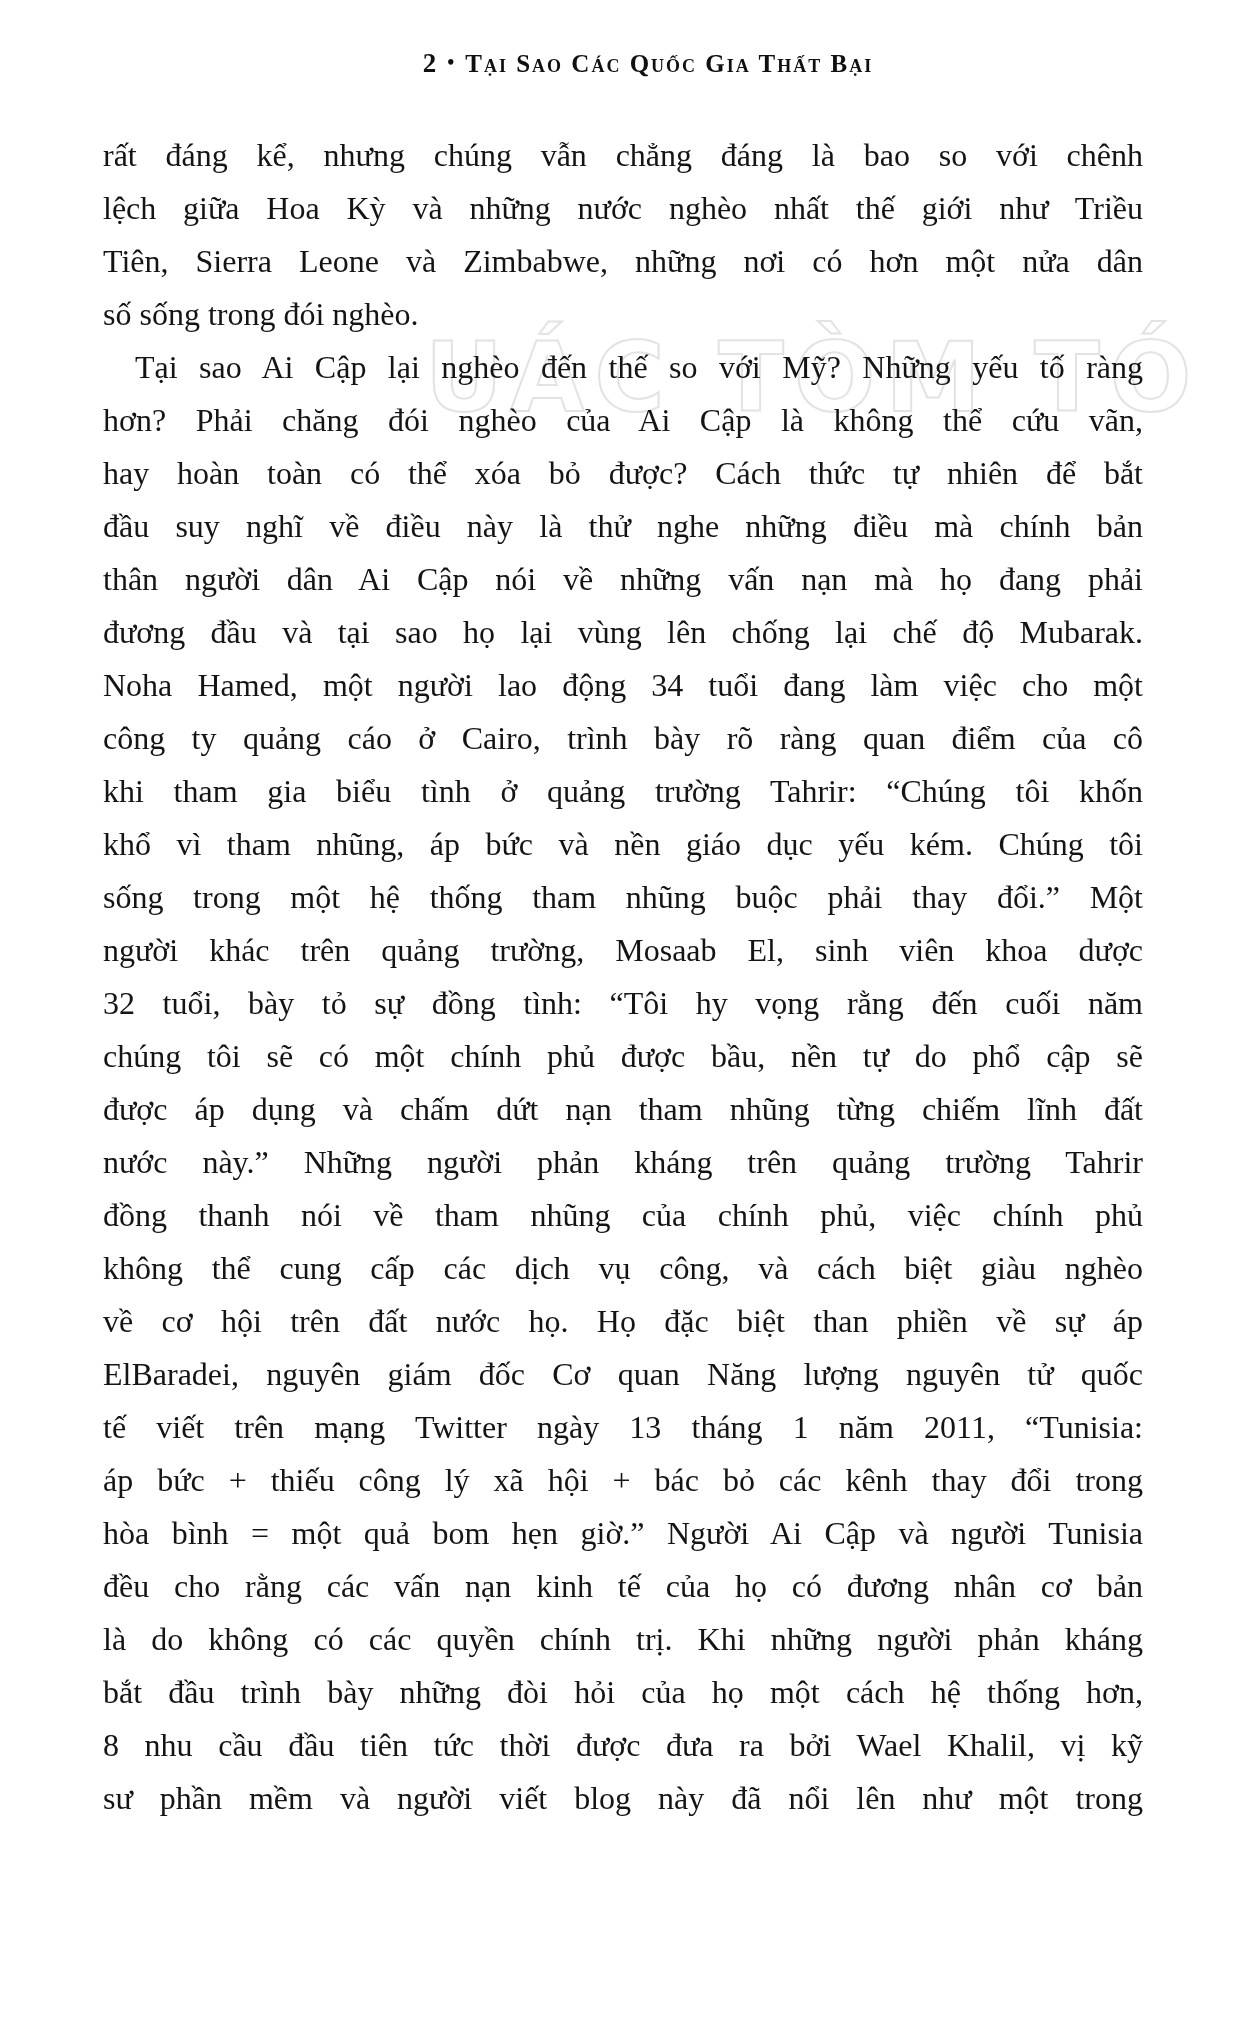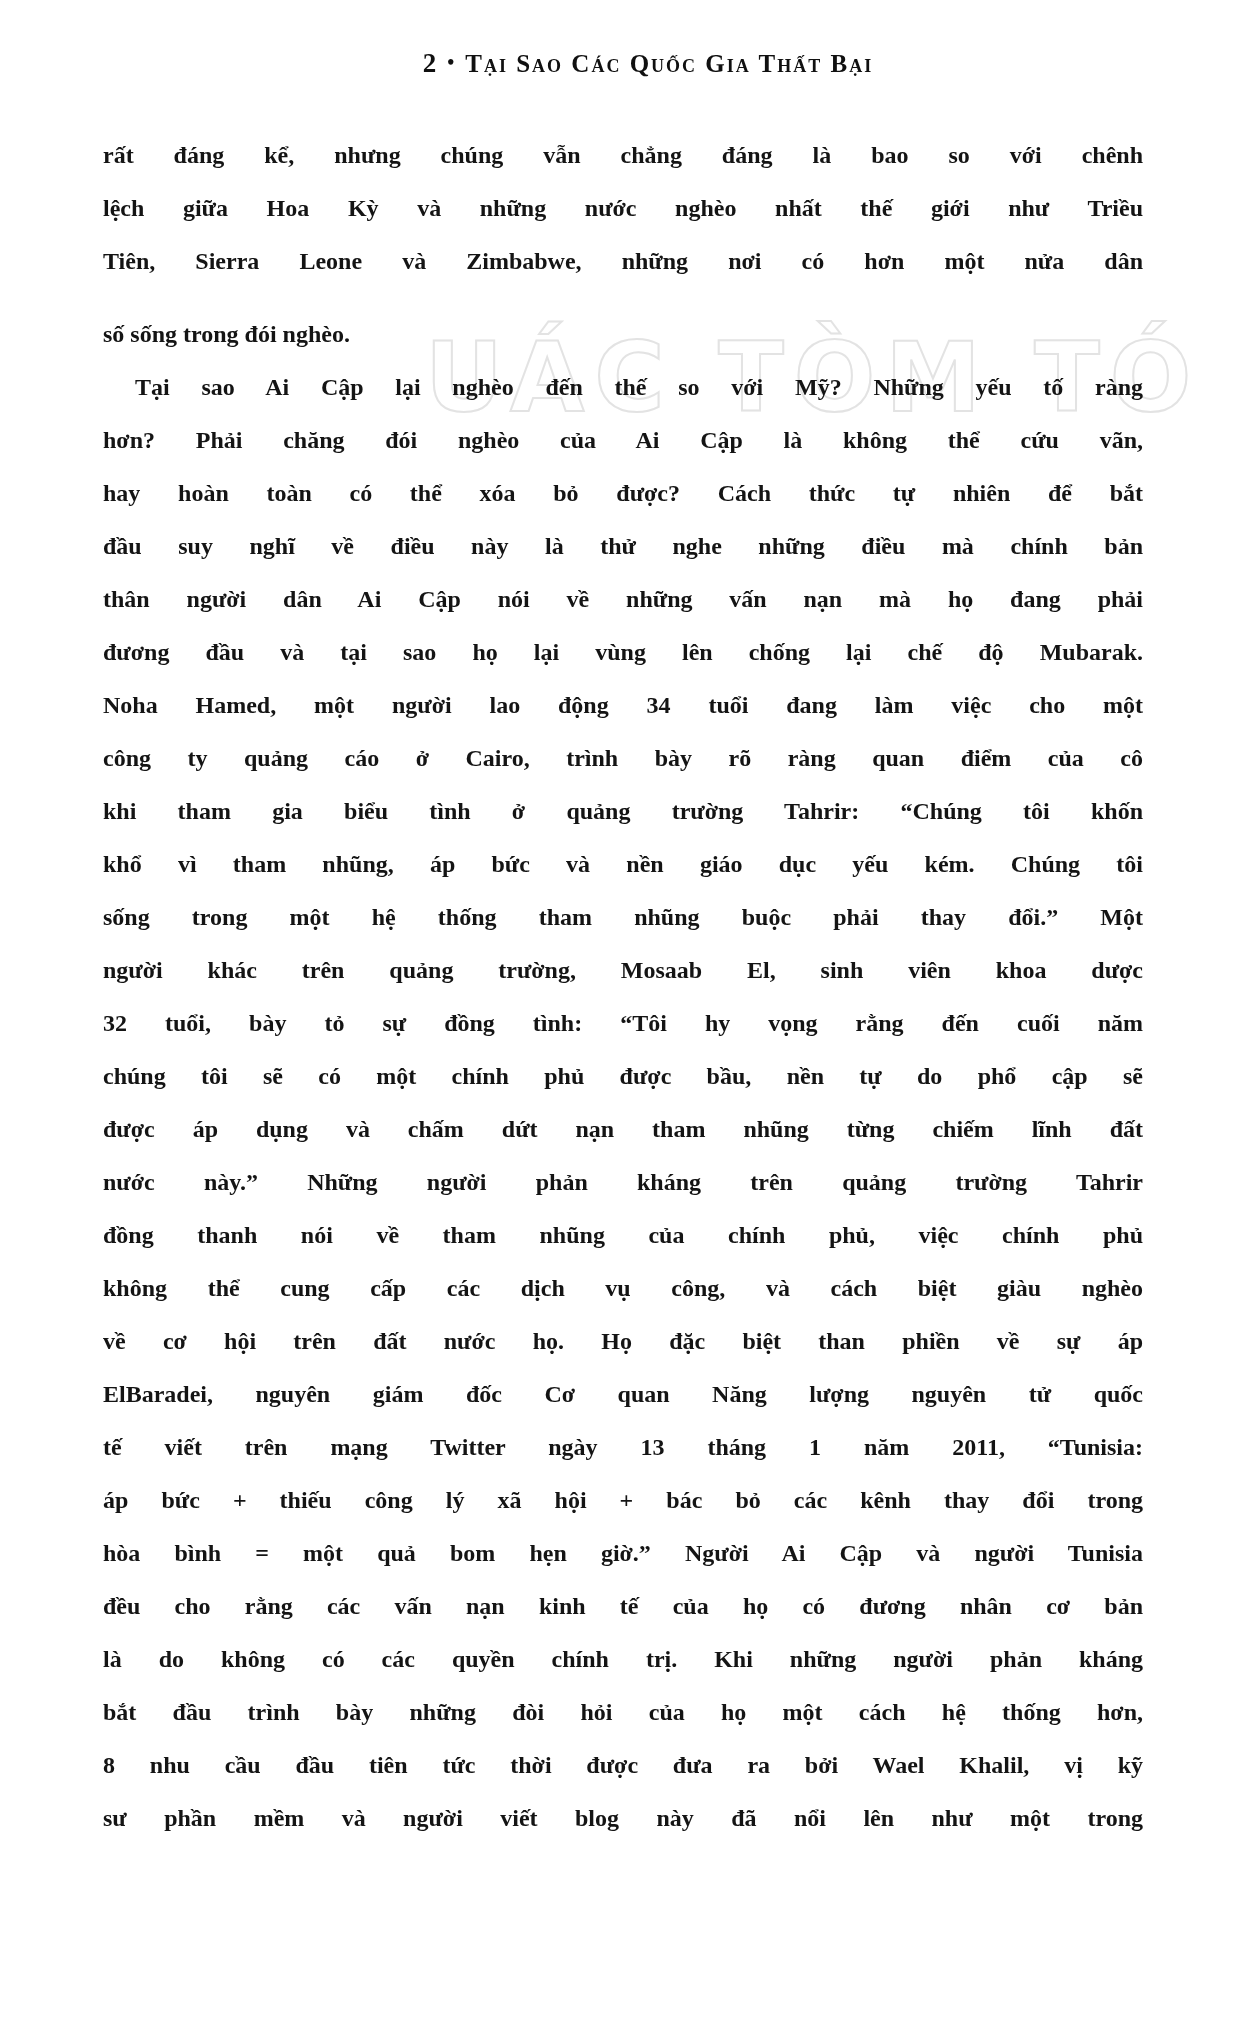--- a/index.html
+++ b/index.html
@@ -55,32 +55,31 @@
     color: transparent;
     -webkit-text-stroke: 2px #e3e3e3;
     white-space: nowrap;
     user-select: none;
   }
   .body-text {
     position: absolute;
     left: 103px;
     top: 129px;
     width: 1040px;
-    font-size: 24px;
+    font-size: 32px;
     line-height: 53px;
-    font-weight: 700;
+    font-weight: 400;
     color: #141414;
   }
   .line {
     text-align: justify;
     text-align-last: justify;
   }
   .line.end {
     text-align-last: left;
-    margin-top: 20px;
   }
   .line.indent {
     text-indent: 32px;
   }
 </style>
 </head>
 <body>
 
 <div class="page">
 

